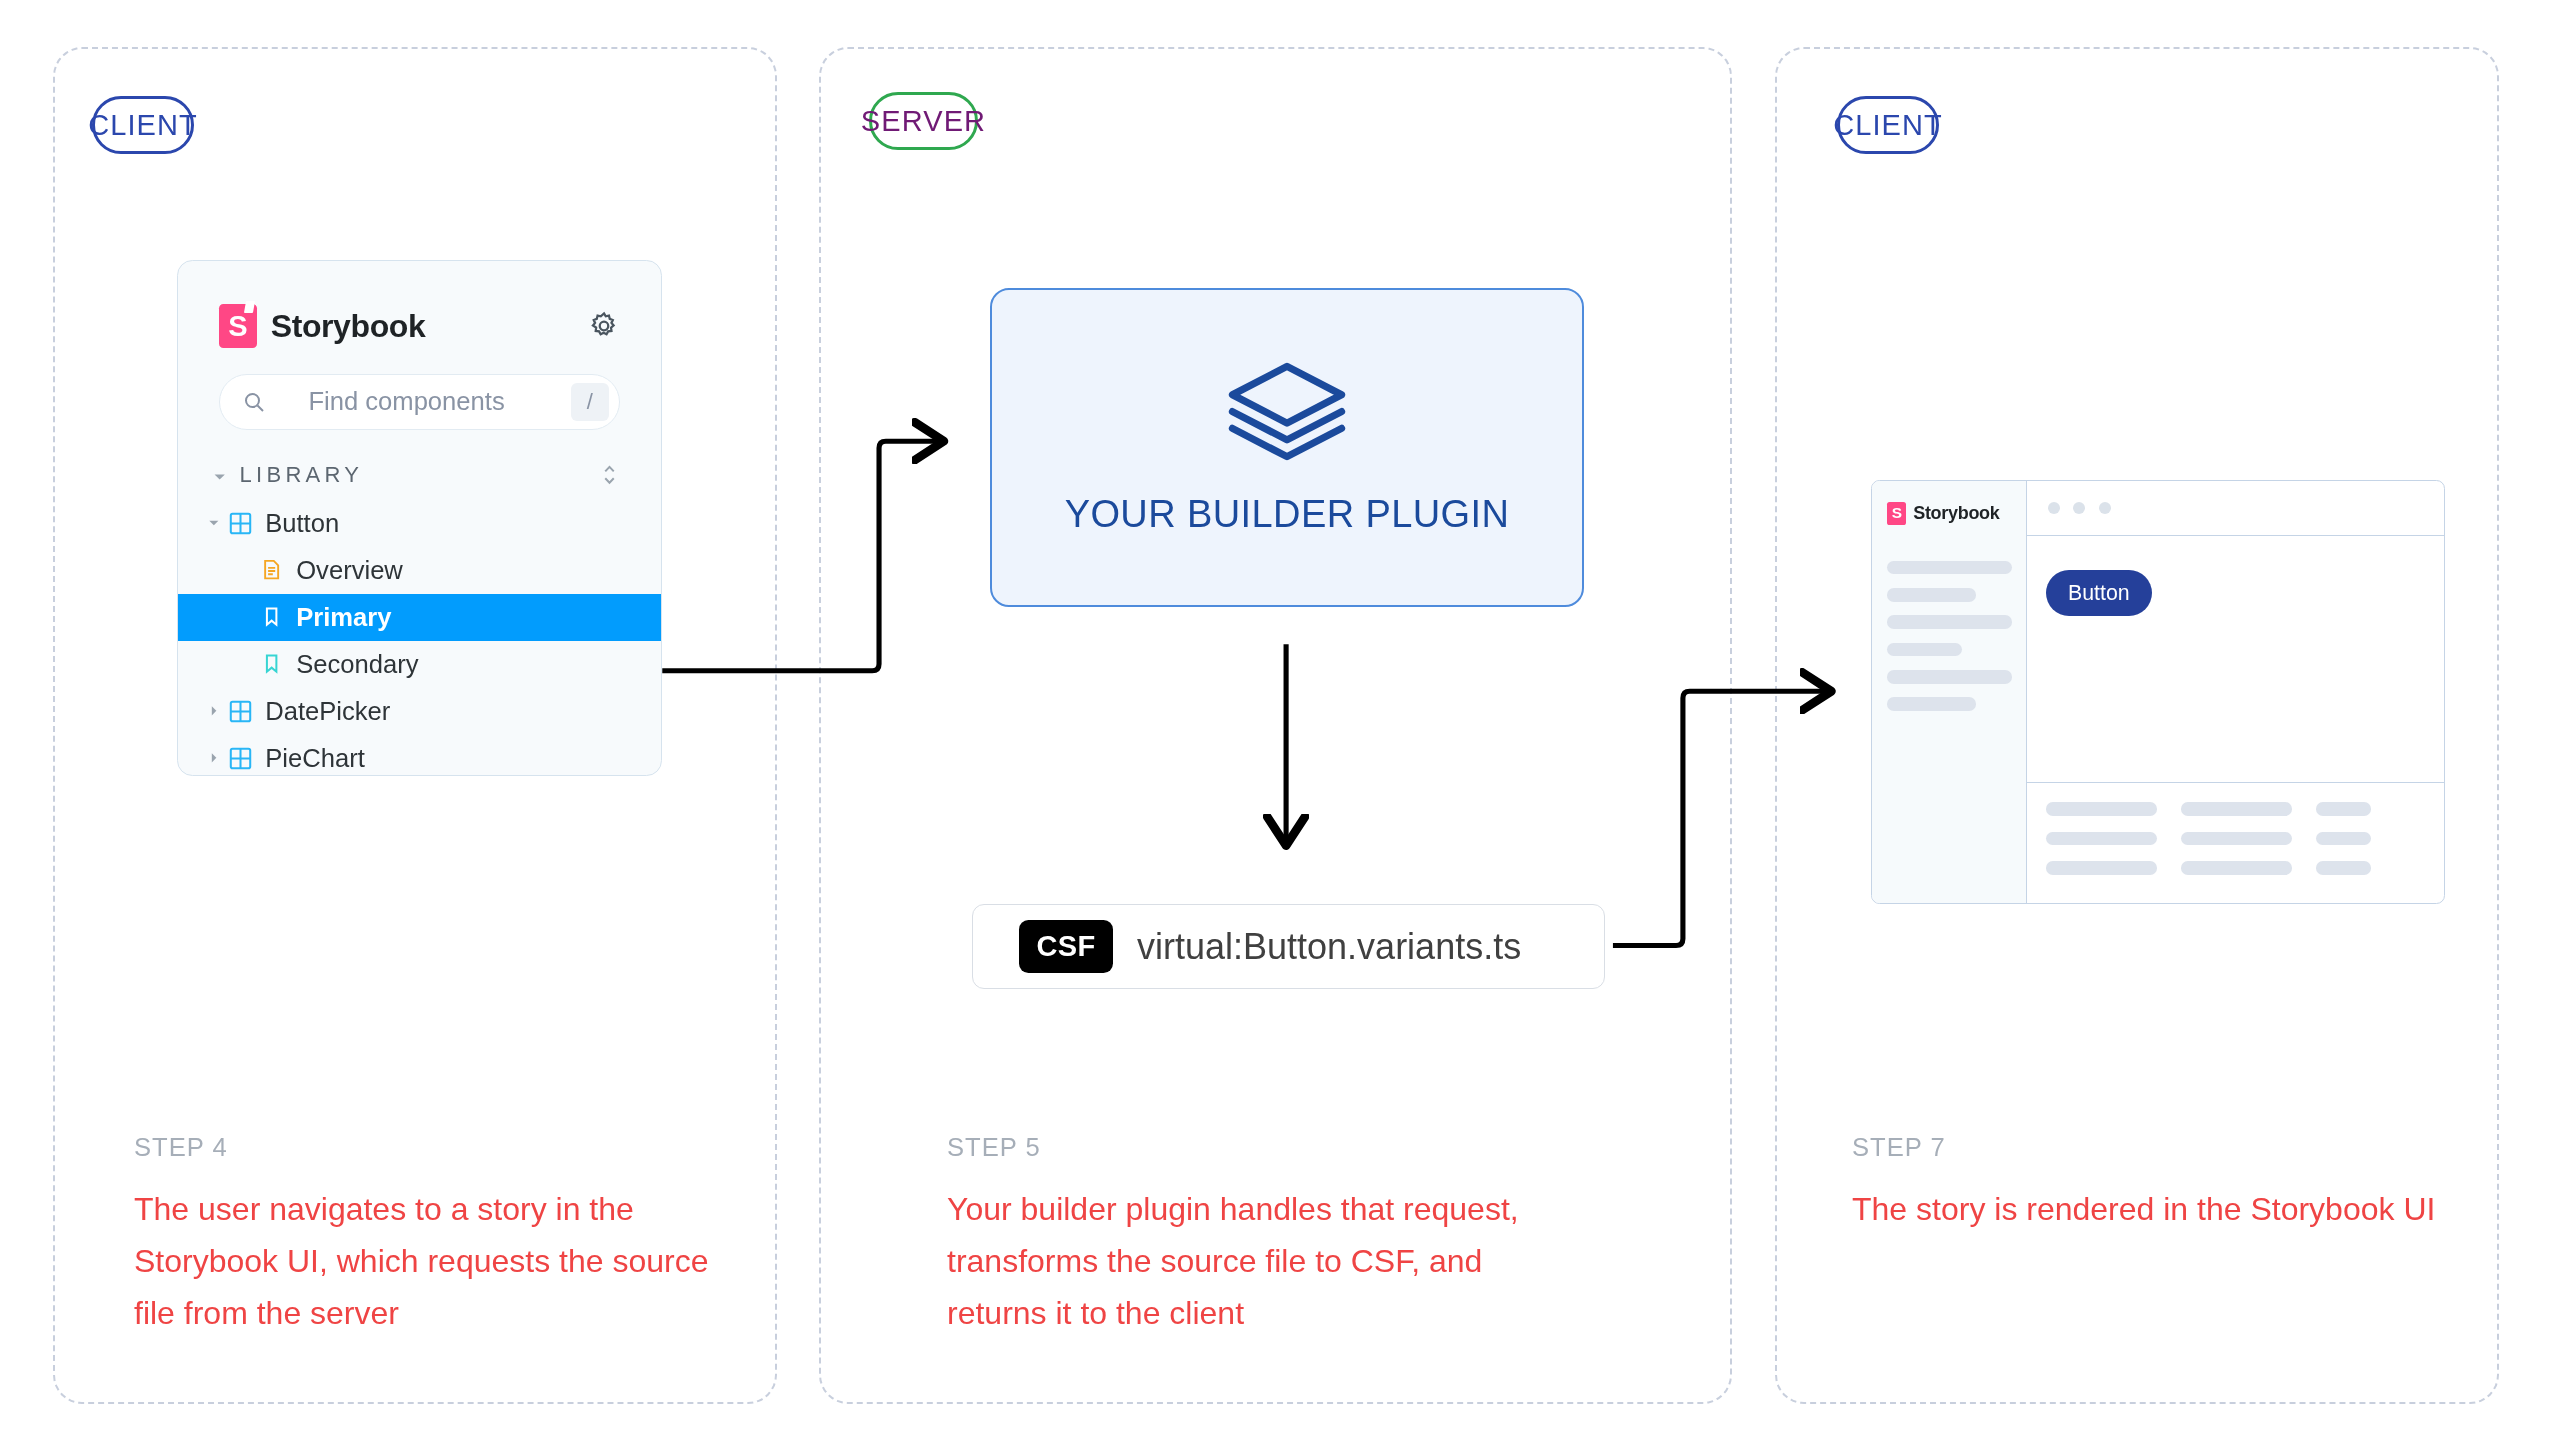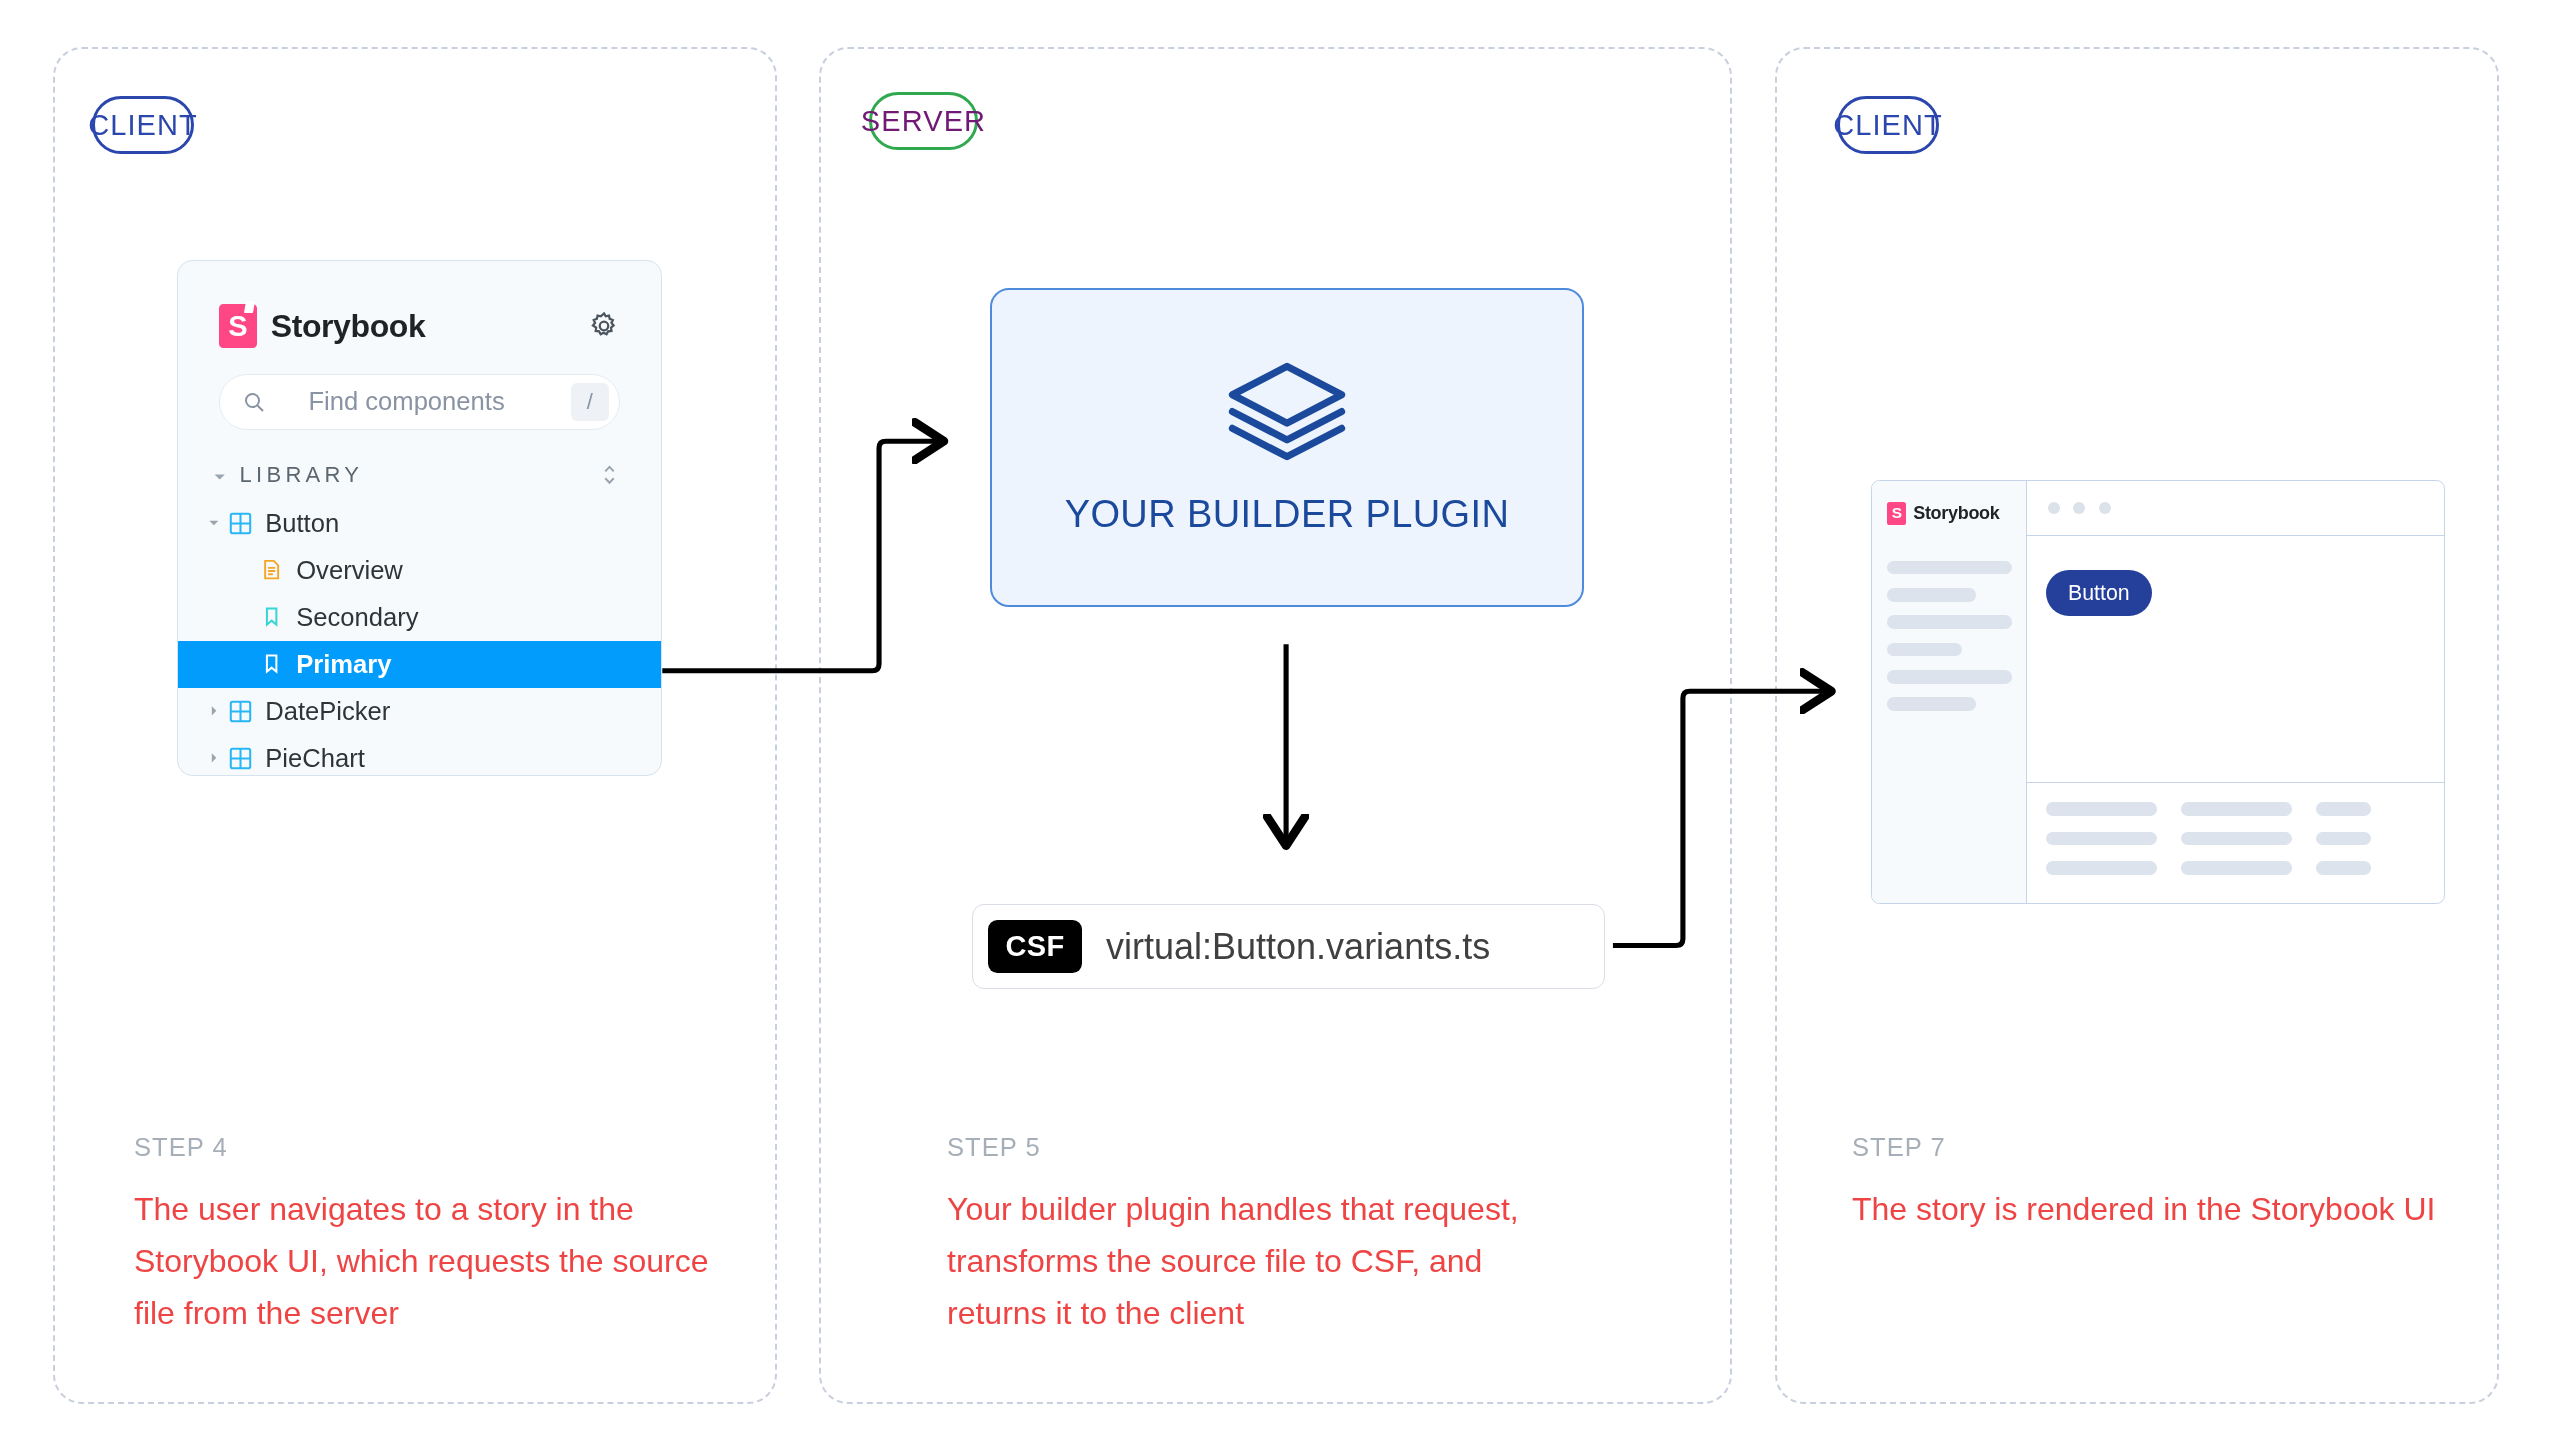--- a/index.html
+++ b/index.html
@@ -191,21 +191,21 @@
     position: absolute;
     left: 972px;
     top: 904px;
     width: 633px;
     height: 85px;
     background: #fff;
     border: 1.7px solid #d9dee5;
     border-radius: 12px;
     display: flex;
     align-items: center;
-    padding-left: 15px;
+    padding-left: 46px;
   }
   .csf-badge {
     width: 94px; height: 53px;
     background: #000;
     color: #fff;
     border-radius: 9.4px;
     display: flex; align-items: center; justify-content: center;
     font-size: 29px;
     font-weight: bold;
     letter-spacing: 0.4px;
@@ -397,36 +397,36 @@
       <div class="sb-row depth2">
         <span class="sb-icon">
           <svg viewBox="0 0 18 18" width="21.3" height="21.3" fill="none" stroke="#f5a623" stroke-width="1.6">
             <path d="M3.5 1.6h7.3l3.7 3.7v11.1H3.5z"></path>
               <path d="M6 7.5h6M6 10.2h6M6 12.9h4"></path>
           </svg>
         </span>
         <span class="sb-label">Overview</span>
       </div>
 
+      <div class="sb-row depth2 selected">
+        <span class="sb-icon">
+          <svg viewBox="0 0 18 18" width="21.3" height="21.3" fill="none" stroke="#ffffff" stroke-width="1.7">
+            <path d="M5 2.2h8v13.6l-4-3.4-4 3.4z"></path>
+          </svg>
+        </span>
+        <span class="sb-label">Primary</span>
+      </div>
+
       <div class="sb-row depth2">
         <span class="sb-icon">
           <svg viewBox="0 0 18 18" width="21.3" height="21.3" fill="none" stroke="#37d5d3" stroke-width="1.7">
             <path d="M5 2.2h8v13.6l-4-3.4-4 3.4z"></path>
           </svg>
         </span>
         <span class="sb-label">Secondary</span>
-      </div>
-
-      <div class="sb-row depth2 selected">
-        <span class="sb-icon">
-          <svg viewBox="0 0 18 18" width="21.3" height="21.3" fill="none" stroke="#ffffff" stroke-width="1.7">
-            <path d="M5 2.2h8v13.6l-4-3.4-4 3.4z"></path>
-          </svg>
-        </span>
-        <span class="sb-label">Primary</span>
       </div>
 
       <div class="sb-row depth1">
         <span class="sb-caret">
           <svg viewBox="0 0 12 12" width="13.7" height="13.7">
               <path d="M4.2 2l4 4-4 4z" fill="#9aa4ae"></path>
             </svg>
         </span>
         <span class="sb-icon">
           <svg viewBox="0 0 18 18" width="23" height="23" fill="none" stroke="#29b6f6" stroke-width="1.6">

